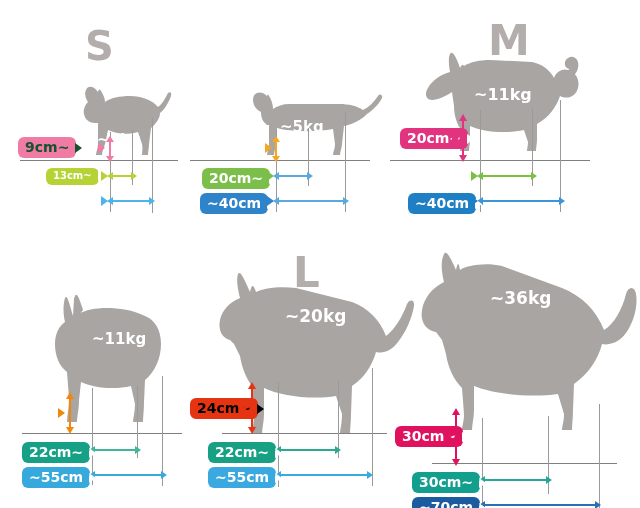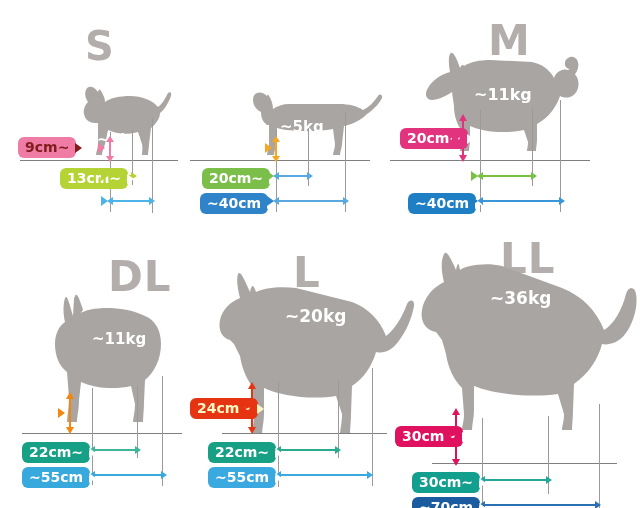--- a/index.html
+++ b/index.html
@@ -87,29 +87,29 @@
 
     <div class="vline" style="left:110px;top:132px;height:80px;background:#9a9a9a;"></div>
     <div class="vline" style="left:132px;top:130px;height:55px;background:#9a9a9a;"></div>
     <div class="vline" style="left:152px;top:118px;height:95px;background:#9a9a9a;"></div>
 
     <svg class="arrow-svg" style="left:103px;top:136px;" width="14" height="26">
       <line x1="7" y1="4" x2="7" y2="22" stroke="#f07ca5" stroke-width="2"></line>
       <polygon points="7,0 3,6 11,6" fill="#f07ca5"></polygon>
       <polygon points="7,26 3,20 11,20" fill="#f07ca5"></polygon>
     </svg>
-    <div class="lbl" style="left:18px;top:137px;font-size:14px;background:#f07ca5;color:#7f1d1d;">9cm~</div>
+    <div class="lbl" style="left:18px;top:137px;font-size:14px;background:#f07ca5;color:#14532d;">9cm~</div>
     <div style="position:absolute;left:98px;top:143px;width:0;height:0;border-top:5px solid transparent;border-bottom:5px solid transparent;border-left:7px solid #f07ca5;"></div>
 
     <svg class="arrow-svg" style="left:107px;top:170px;" width="30" height="12">
       <line x1="4" y1="6" x2="26" y2="6" stroke="#b5d334" stroke-width="2"></line>
       <polygon points="0,6 6,2 6,10" fill="#b5d334"></polygon>
       <polygon points="30,6 24,2 24,10" fill="#b5d334"></polygon>
     </svg>
-    <div class="lbl" style="left:60px;top:168px;font-size:14px;background:#b5d334;color:#fff;">13cm~</div>
+    <div class="lbl" style="left:46px;top:168px;font-size:10px;background:#b5d334;color:#fff;">13cm~</div>
     <div style="position:absolute;left:101px;top:171px;width:0;height:0;border-top:5px solid transparent;border-bottom:5px solid transparent;border-left:7px solid #b5d334;"></div>
 
     <svg class="arrow-svg" style="left:107px;top:195px;" width="48" height="12">
       <line x1="4" y1="6" x2="44" y2="6" stroke="#4db3e8" stroke-width="2"></line>
       <polygon points="0,6 6,2 6,10" fill="#4db3e8"></polygon>
       <polygon points="48,6 42,2 42,10" fill="#4db3e8"></polygon>
     </svg>
     <div style="position:absolute;left:101px;top:196px;width:0;height:0;border-top:5px solid transparent;border-bottom:5px solid transparent;border-left:7px solid #4db3e8;"></div>
   </div>
 
@@ -205,21 +205,20 @@
       <line x1="4" y1="6" x2="84" y2="6" stroke="#3a96d8" stroke-width="2"></line>
       <polygon points="0,6 6,2 6,10" fill="#3a96d8"></polygon>
       <polygon points="88,6 82,2 82,10" fill="#3a96d8"></polygon>
     </svg>
     <div class="lbl" style="left:18px;top:193px;font-size:14px;background:#1f7fc4;color:#fff;">~40cm</div>
     <div style="position:absolute;left:81px;top:196px;width:0;height:0;border-top:5px solid transparent;border-bottom:5px solid transparent;border-left:7px solid #1f7fc4;"></div>
   </div>
 
   <div class="panel" style="left:0;top:240px;width:200px;height:240px;">
 
-    <div class="size-letter" style="left:108px;top:16px;font-size:42px;">DL</div>
 
     <div class="dog" style="left:45px;top:48px;">
       <svg width="130" height="140" viewBox="0 0 130 140">
         <path fill="#a9a5a2" d="M28 28 C24 14 22 6 20 10 C18 16 18 26 20 34
           C14 38 10 46 10 56 C10 68 14 78 22 84 L24 110
           C24 120 22 128 22 134 L32 134 C32 128 34 122 34 112 L36 94
           C48 100 70 102 86 98 L90 116 C90 124 88 130 88 134 L98 134
           C98 128 99 122 99 114 L100 92 C110 84 116 70 116 56
           C116 42 110 32 100 28 C88 22 74 20 62 20 C50 20 40 22 34 26
           C33 20 31 14 30 10 C29 6 29 14 28 28 Z"></path>
@@ -282,21 +281,21 @@
 
     <div class="vline" style="left:88px;top:142px;height:105px;background:#9a9a9a;"></div>
     <div class="vline" style="left:148px;top:140px;height:78px;background:#9a9a9a;"></div>
     <div class="vline" style="left:182px;top:128px;height:118px;background:#9a9a9a;"></div>
 
     <svg class="arrow-svg" style="left:55px;top:142px;" width="14" height="52">
       <line x1="7" y1="4" x2="7" y2="48" stroke="#e63312" stroke-width="2"></line>
       <polygon points="7,0 3,7 11,7" fill="#e63312"></polygon>
       <polygon points="7,52 3,45 11,45" fill="#e63312"></polygon>
     </svg>
-    <div class="lbl" style="left:0px;top:158px;font-size:14px;background:#e63312;color:#fef9c3;">24cm~</div>
+    <div class="lbl" style="left:0px;top:158px;font-size:14px;background:#e63312;color:#000000;">24cm~</div>
     <div style="position:absolute;left:50px;top:164px;width:0;height:0;border-top:5px solid transparent;border-bottom:5px solid transparent;border-left:7px solid #e63312;"></div>
 
     <svg class="arrow-svg" style="left:85px;top:204px;" width="66" height="12">
       <line x1="4" y1="6" x2="62" y2="6" stroke="#2aab90" stroke-width="2"></line>
       <polygon points="0,6 6,2 6,10" fill="#2aab90"></polygon>
       <polygon points="66,6 60,2 60,10" fill="#2aab90"></polygon>
     </svg>
     <div class="lbl" style="left:18px;top:202px;font-size:14px;background:#18a085;color:#fff;">22cm~</div>
     <div style="position:absolute;left:79px;top:205px;width:0;height:0;border-top:5px solid transparent;border-bottom:5px solid transparent;border-left:7px solid #18a085;"></div>
 
@@ -304,21 +303,20 @@
       <line x1="4" y1="6" x2="94" y2="6" stroke="#3aa9e0" stroke-width="2"></line>
       <polygon points="0,6 6,2 6,10" fill="#3aa9e0"></polygon>
       <polygon points="98,6 92,2 92,10" fill="#3aa9e0"></polygon>
     </svg>
     <div class="lbl" style="left:18px;top:227px;font-size:14px;background:#3aa9e0;color:#fff;">~55cm</div>
     <div style="position:absolute;left:79px;top:230px;width:0;height:0;border-top:5px solid transparent;border-bottom:5px solid transparent;border-left:7px solid #3aa9e0;"></div>
   </div>
 
   <div class="panel" style="left:400px;top:230px;width:240px;height:250px;">
 
-    <div class="size-letter" style="left:100px;top:8px;font-size:42px;">LL</div>
 
     <div class="dog" style="left:12px;top:6px;">
       <svg width="225" height="195" viewBox="0 0 225 195">
         <path fill="#a9a5a2" d="M44 34 C38 20 34 14 32 18 C28 26 30 38 32 46
           C20 52 12 62 10 74 C8 86 14 94 24 96 L30 104 L34 118
           C36 132 42 144 50 152 L52 178 C52 186 50 190 50 194 L60 194
           C60 188 62 182 62 174 L62 150 C82 158 118 162 146 158
           L152 178 C152 186 150 190 150 194 L160 194 C160 188 161 182 161 174
           L162 148 C176 138 186 124 190 108 C200 110 210 104 216 94
           C222 84 226 70 224 58 C223 50 216 50 214 58 C210 74 202 88 192 94

